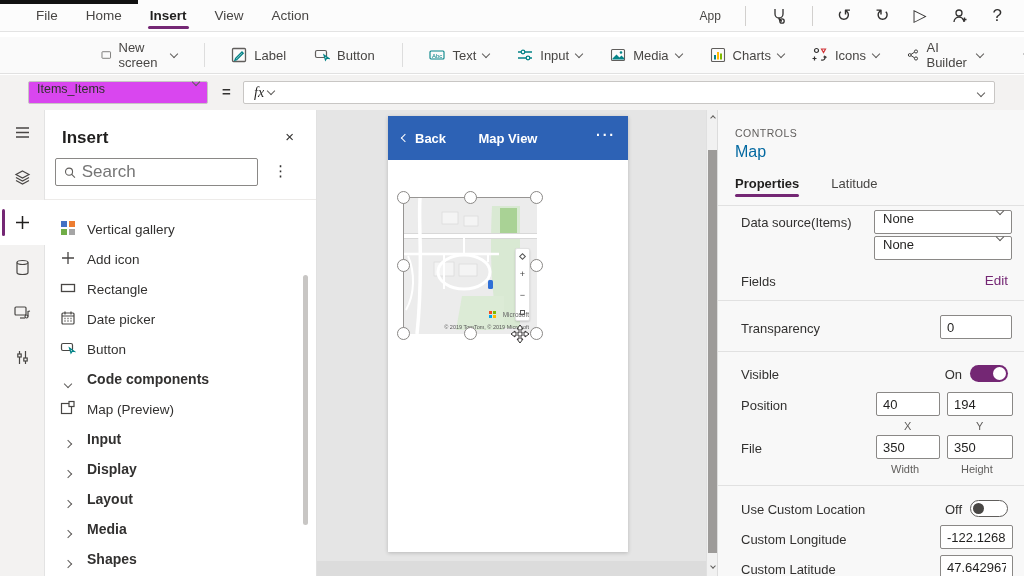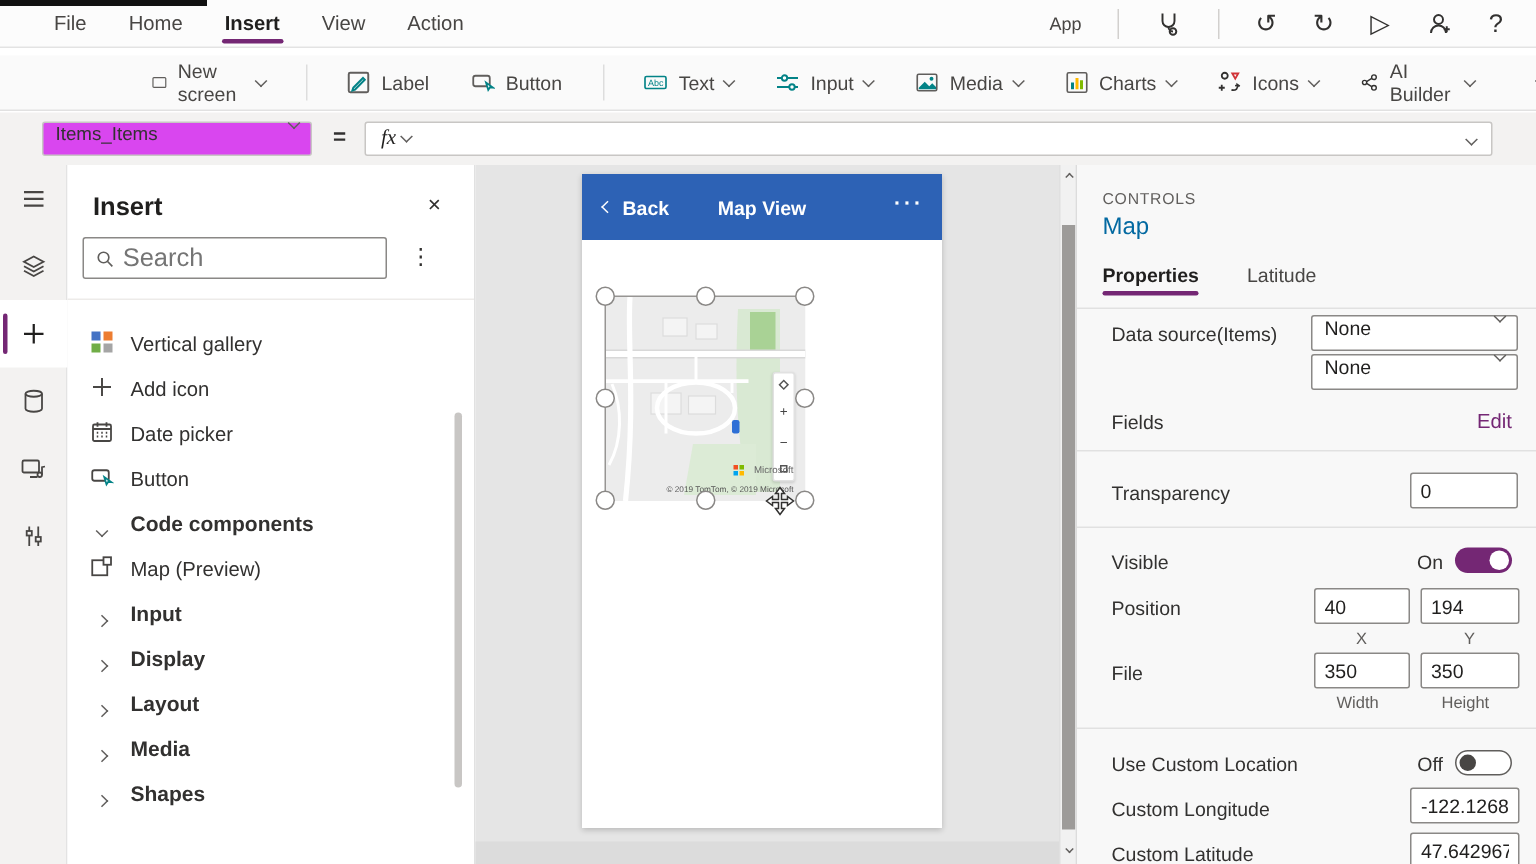--- a/index.html
+++ b/index.html
@@ -321,20 +321,28 @@
       </span>
       <span>Vertical gallery</span>
     </div>
     <div class="ip-row">
       <span class="ico">
           <svg viewBox="0 0 16 16" stroke="#484644" stroke-width="1.3" fill="none">
             <path d="M8 2 v12 M2 8 h12"></path>
           </svg>
         </span>
       <span>Add icon</span>
+    </div>
+    <div class="ip-row">
+      <span class="ico">
+          <svg viewBox="0 0 16 16" fill="none" stroke="#484644" stroke-width="1.3">
+            <rect x="1.5" y="4.5" width="13" height="7"></rect>
+          </svg>
+        </span>
+      <span>Rectangle</span>
     </div>
     <div class="ip-row">
       <span class="ico">
           <svg viewBox="0 0 16 16" fill="none" stroke="#484644" stroke-width="1.2">
             <rect x="2" y="3" width="12" height="11" rx="1"></rect>
             <path d="M2 6 h12 M5 1.5 v3 M11 1.5 v3"></path>
             <path d="M4.5 8.5 h1 M7.5 8.5 h1 M10.5 8.5 h1 M4.5 11 h1 M7.5 11 h1 M10.5 11 h1" stroke-width="1.4"></path>
           </svg>
         </span>
       <span>Date picker</span>

